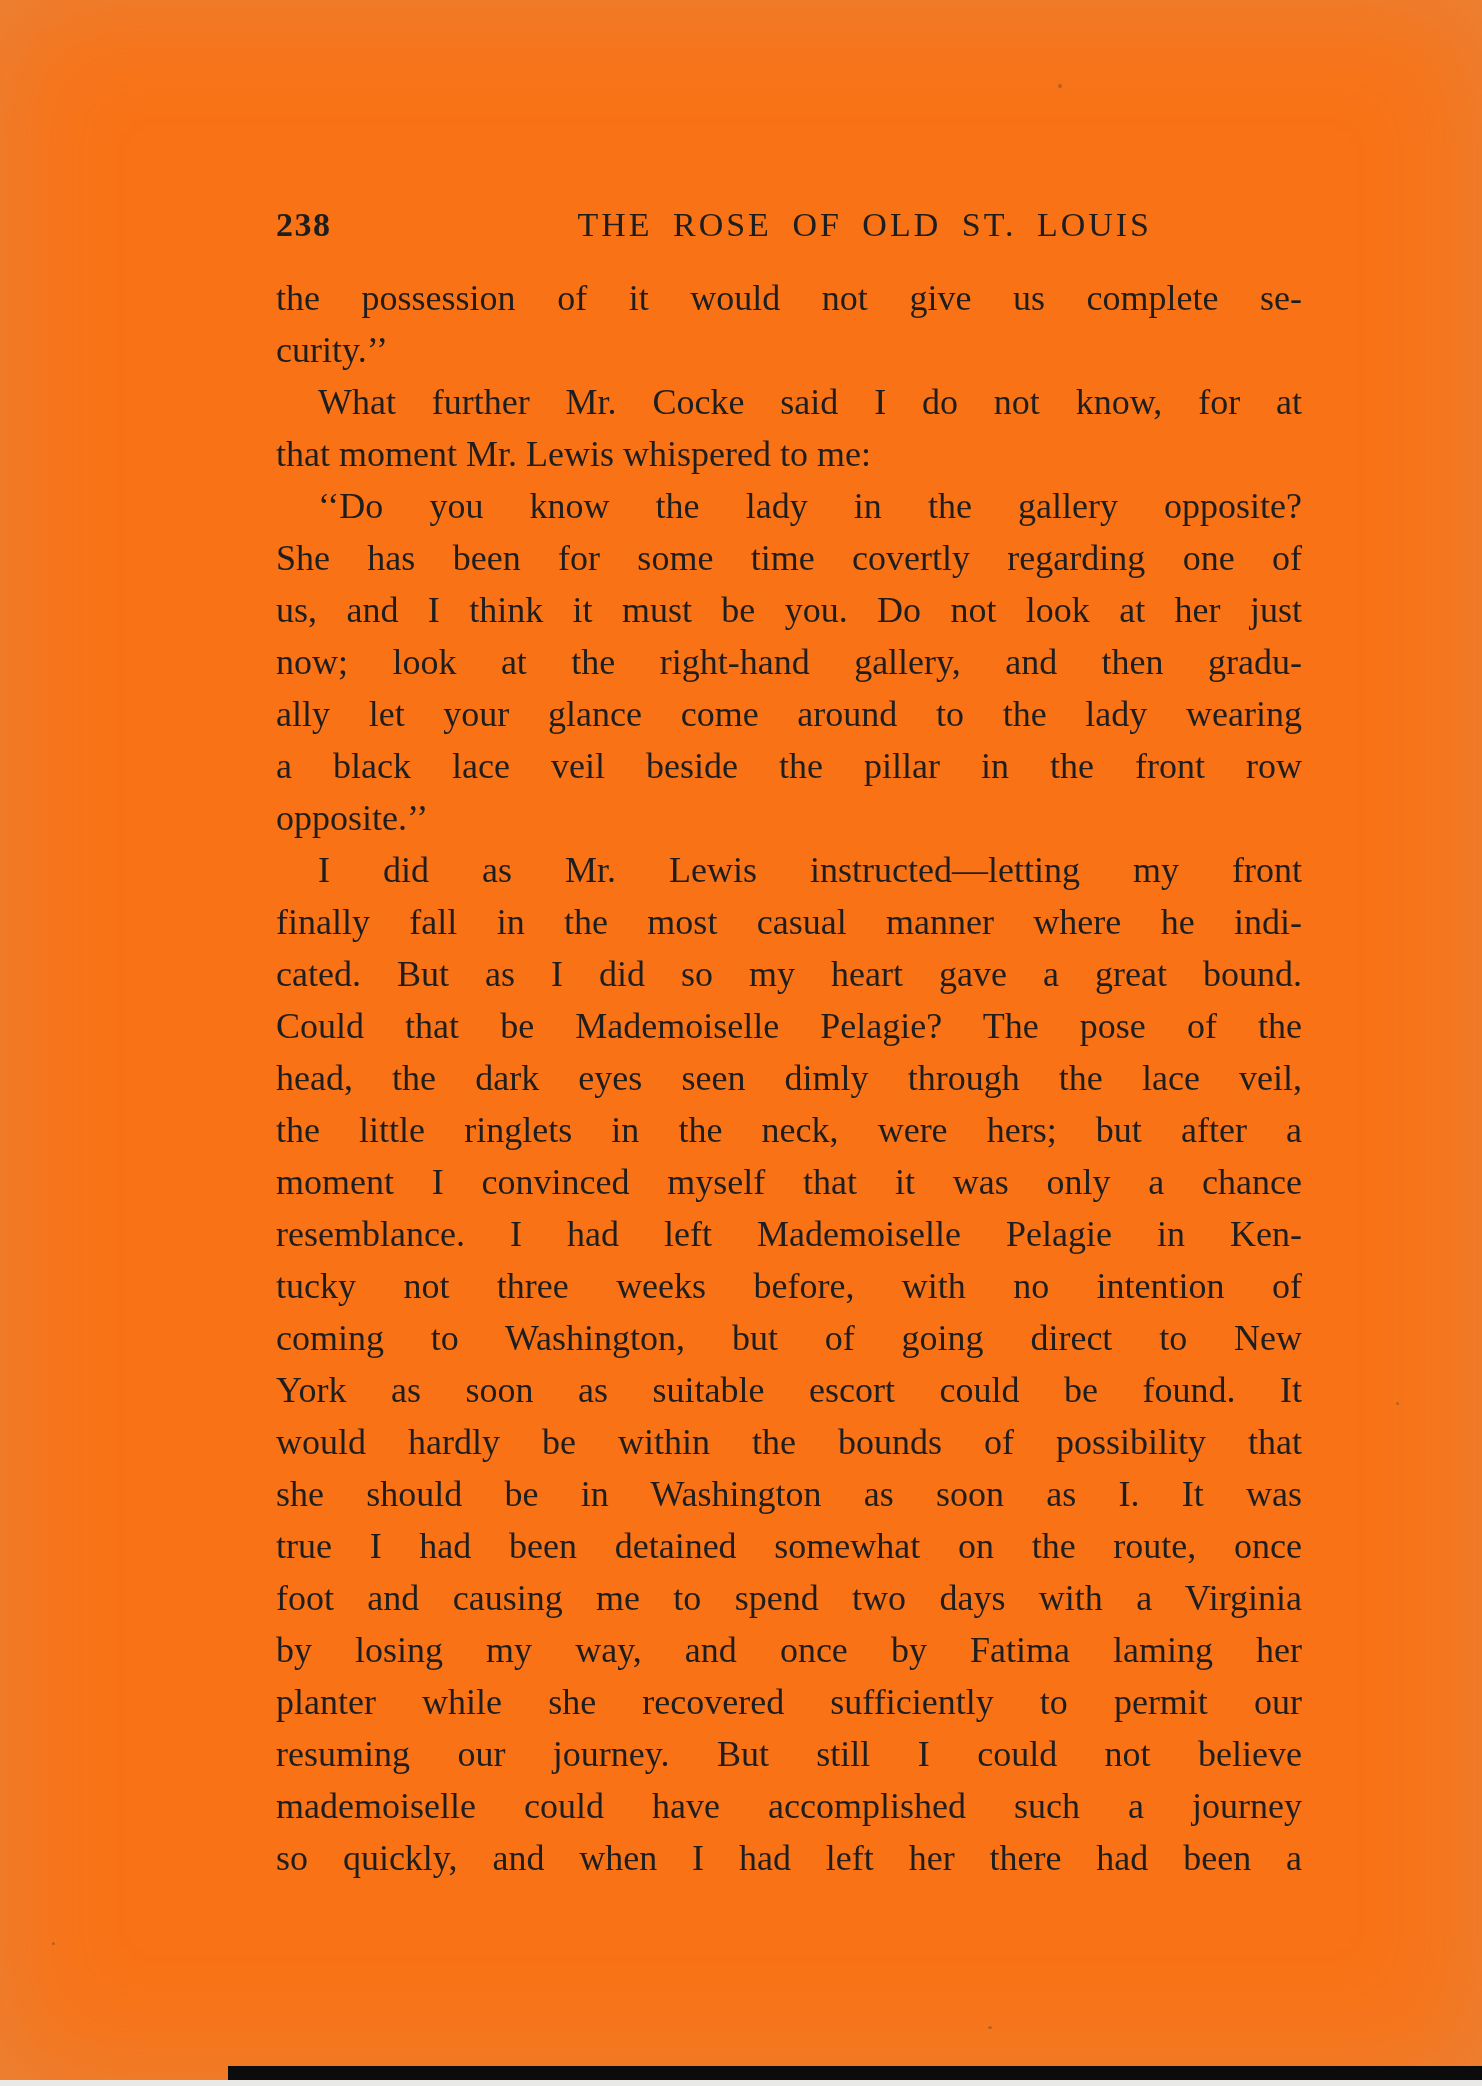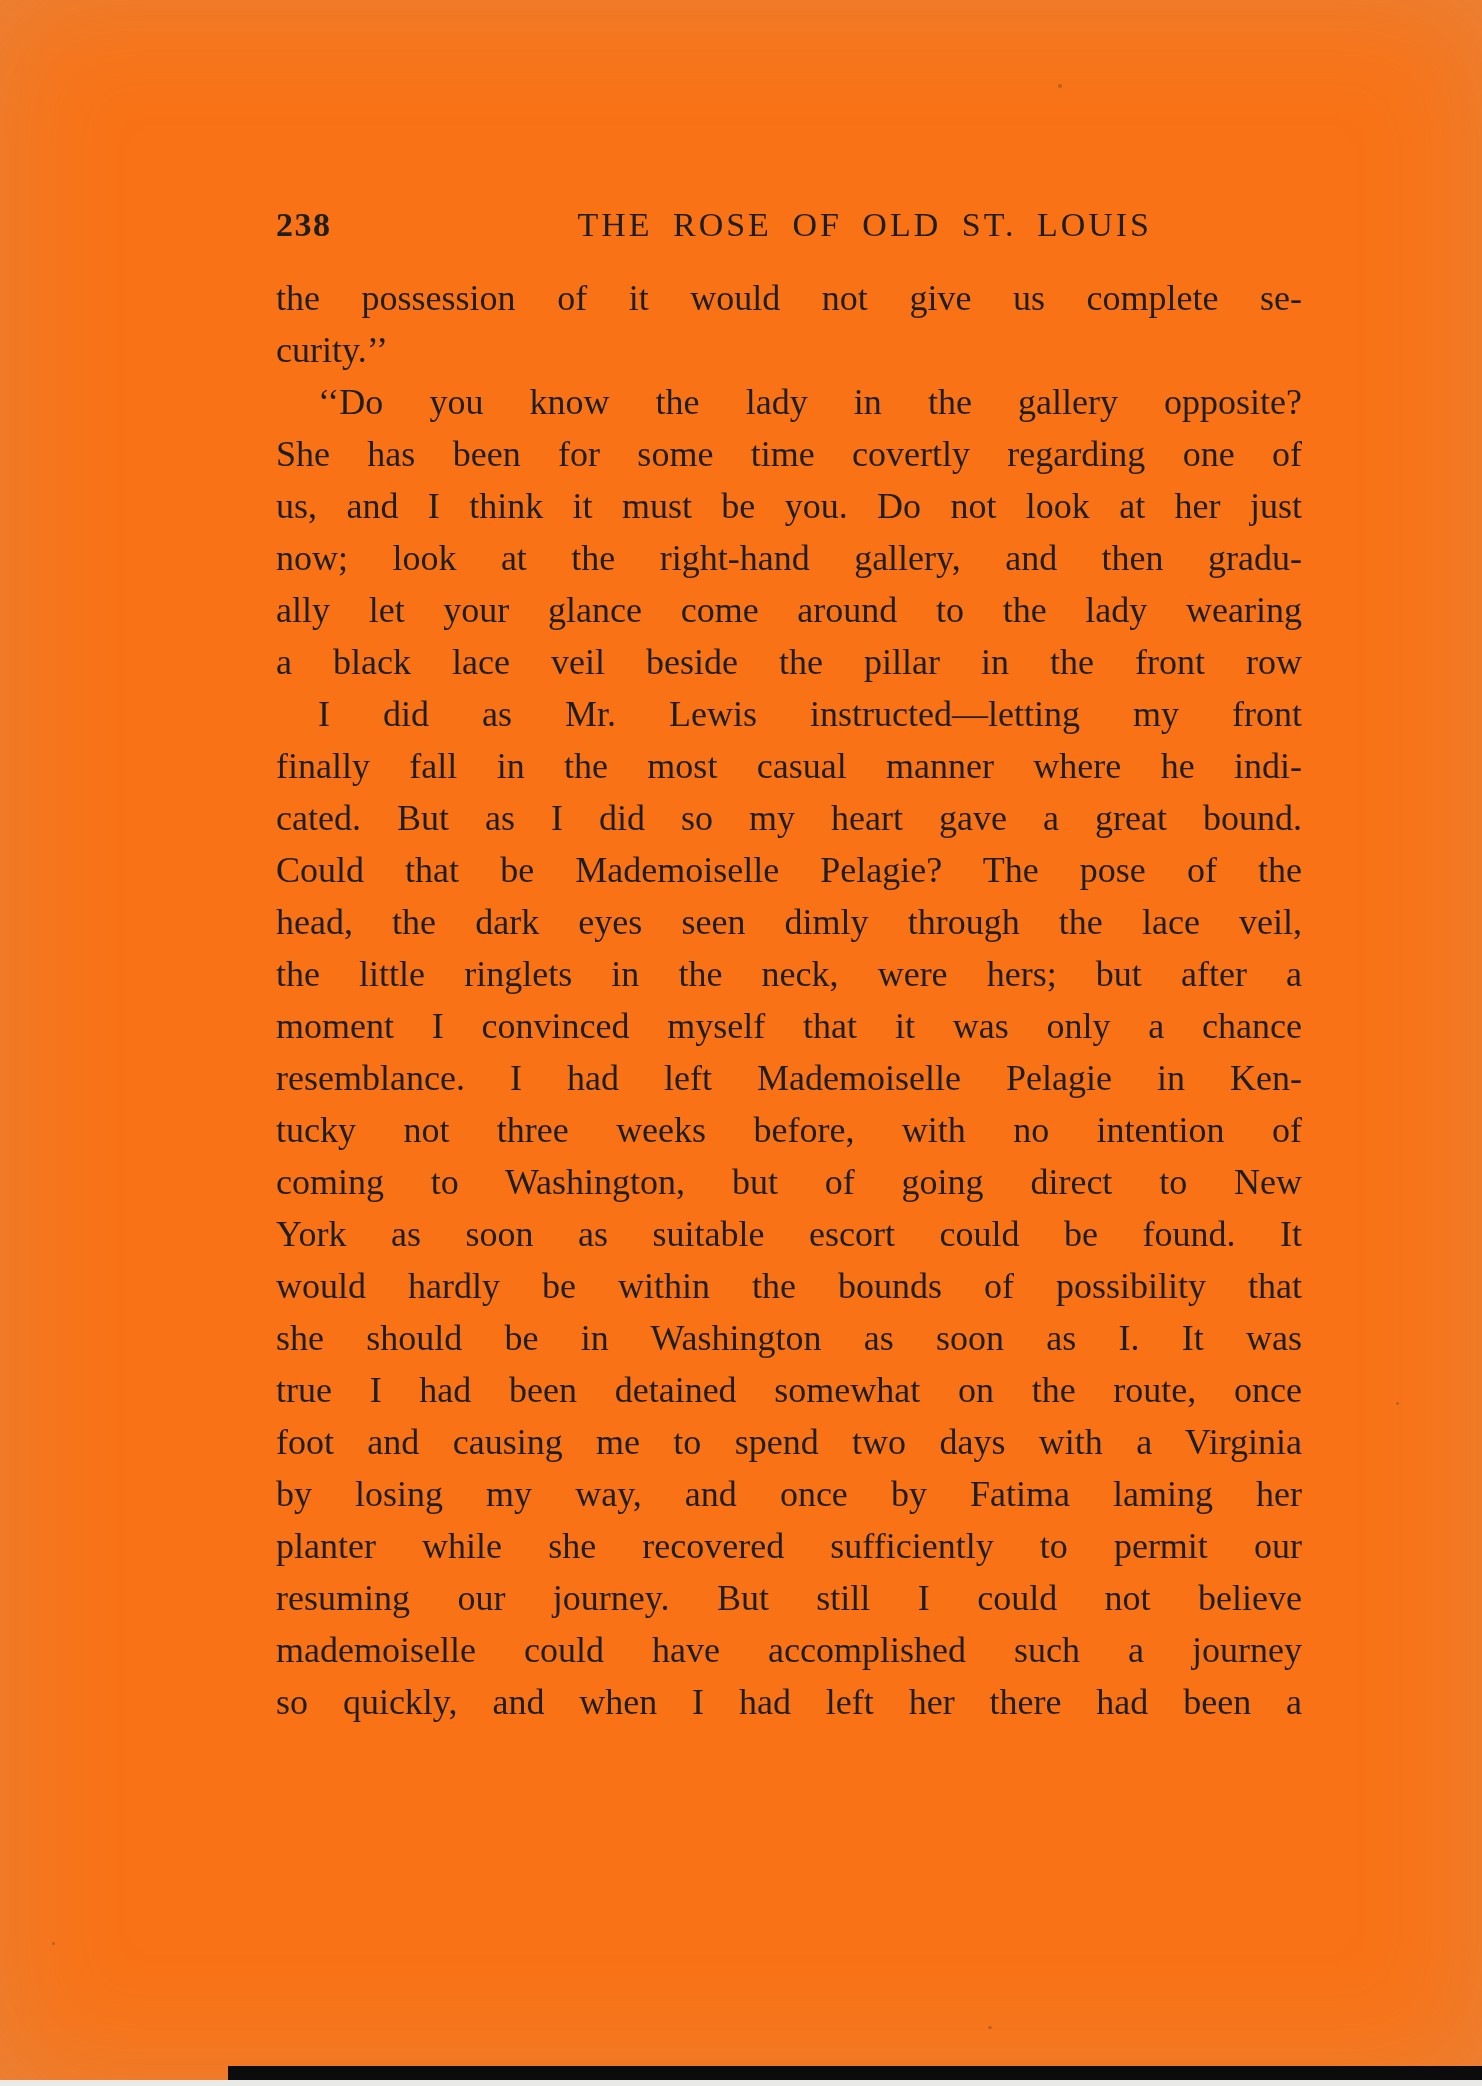--- a/index.html
+++ b/index.html
@@ -94,26 +94,31 @@
       <span class="running-title">THE ROSE OF OLD ST. LOUIS</span>
     </div>
 
     <div class="page-body">
 
     <div class="paragraph">
           <div class="line">the possession of it would not give us complete se-</div>
           <div class="line last">curity.’’</div>
         </div>
         <div class="paragraph">
+          <div class="line indent">What further Mr. Cocke said I do not know, for at</div>
+          <div class="line last">that moment Mr. Lewis whispered to me:</div>
+        </div>
+        <div class="paragraph">
           <div class="line indent">‘‘Do you know the lady in the gallery opposite?</div>
           <div class="line">She has been for some time covertly regarding one of</div>
           <div class="line">us, and I think it must be you. Do not look at her just</div>
           <div class="line">now; look at the right-hand gallery, and then gradu-</div>
           <div class="line">ally let your glance come around to the lady wearing</div>
           <div class="line">a black lace veil beside the pillar in the front row</div>
+          <div class="line last">opposite.’’</div>
         </div>
         <div class="paragraph">
           <div class="line indent">I did as Mr. Lewis instructed—letting my front</div>
           <div class="line">finally fall in the most casual manner where he indi-</div>
           <div class="line">cated. But as I did so my heart gave a great bound.</div>
           <div class="line">Could that be Mademoiselle Pelagie? The pose of the</div>
           <div class="line">head, the dark eyes seen dimly through the lace veil,</div>
           <div class="line">the little ringlets in the neck, were hers; but after a</div>
           <div class="line">moment I convinced myself that it was only a chance</div>
           <div class="line">resemblance. I had left Mademoiselle Pelagie in Ken-</div>

